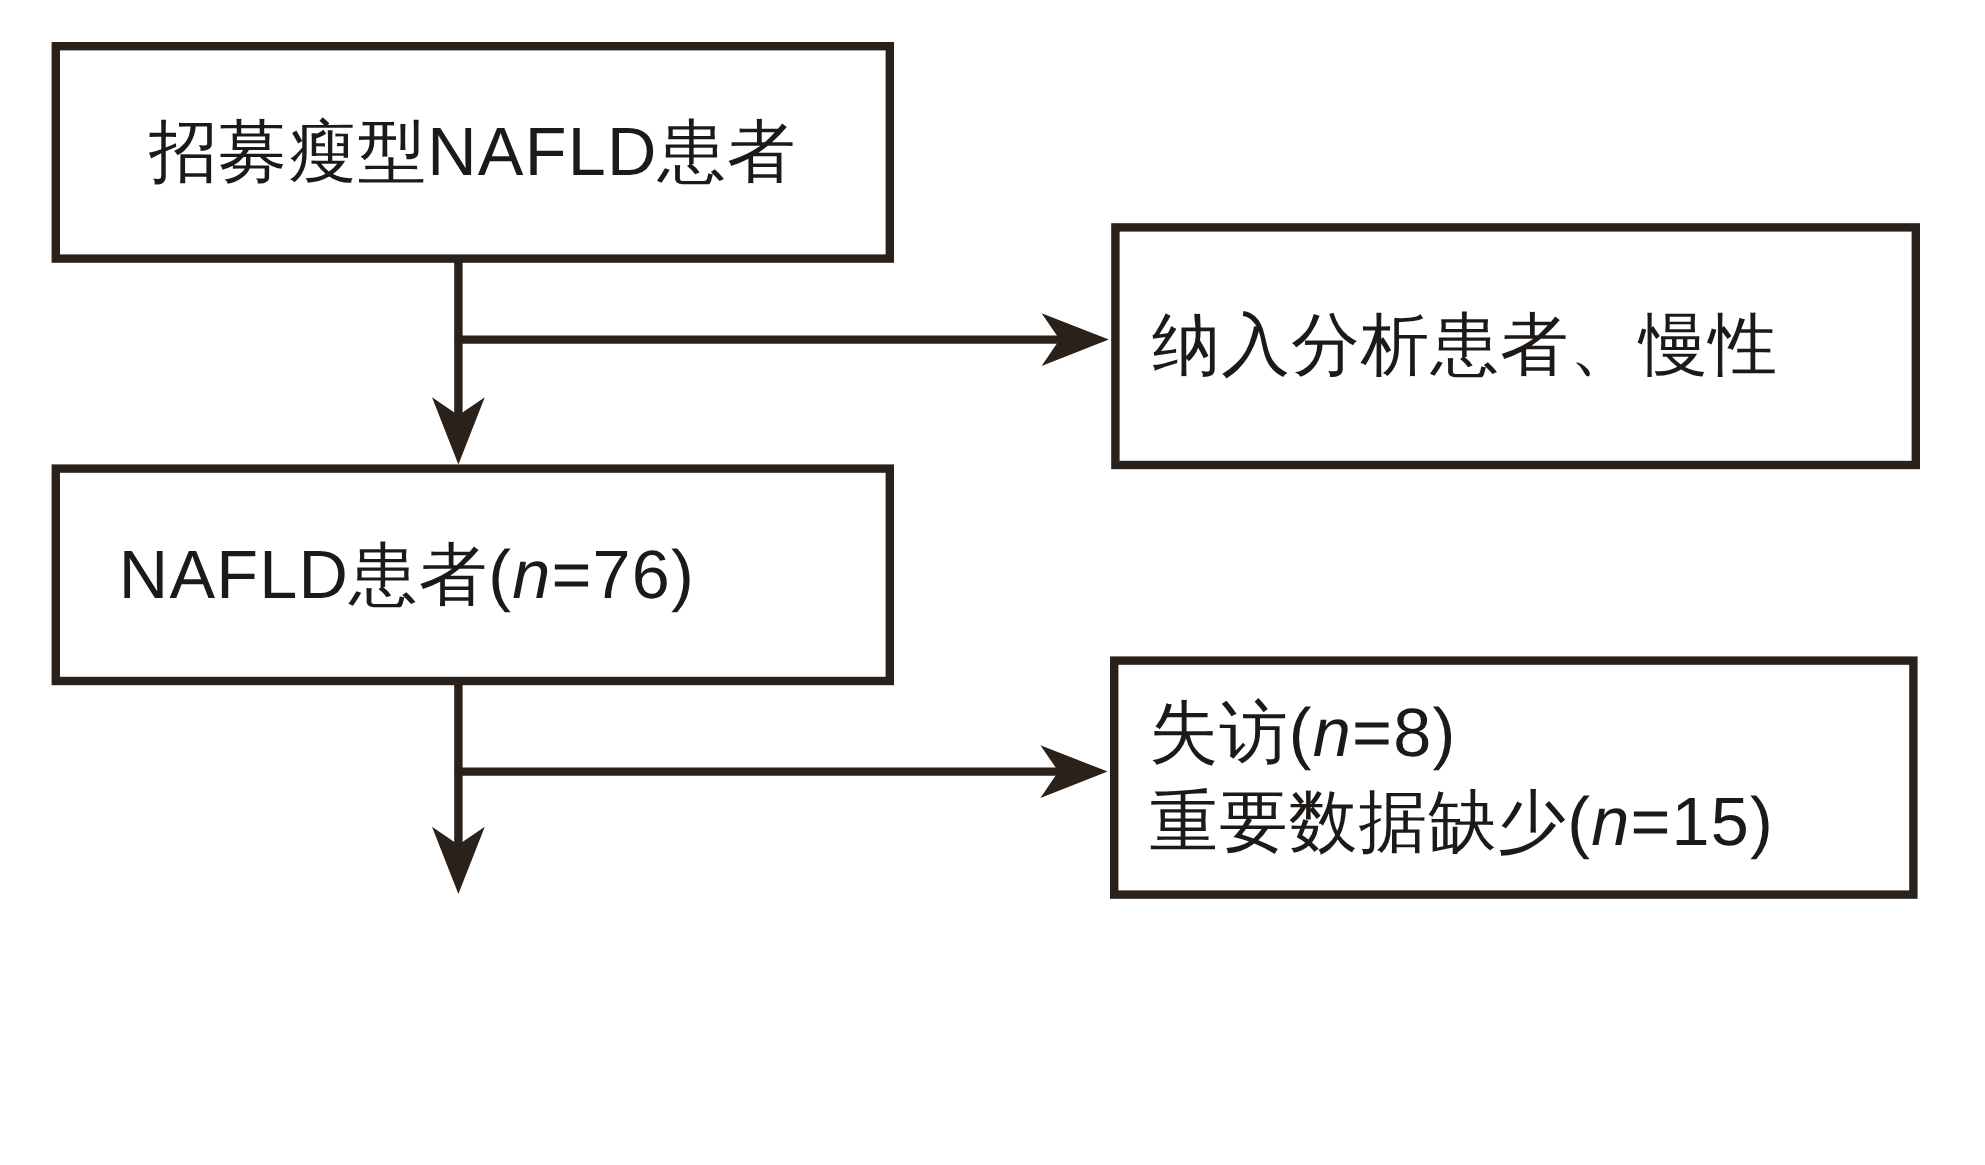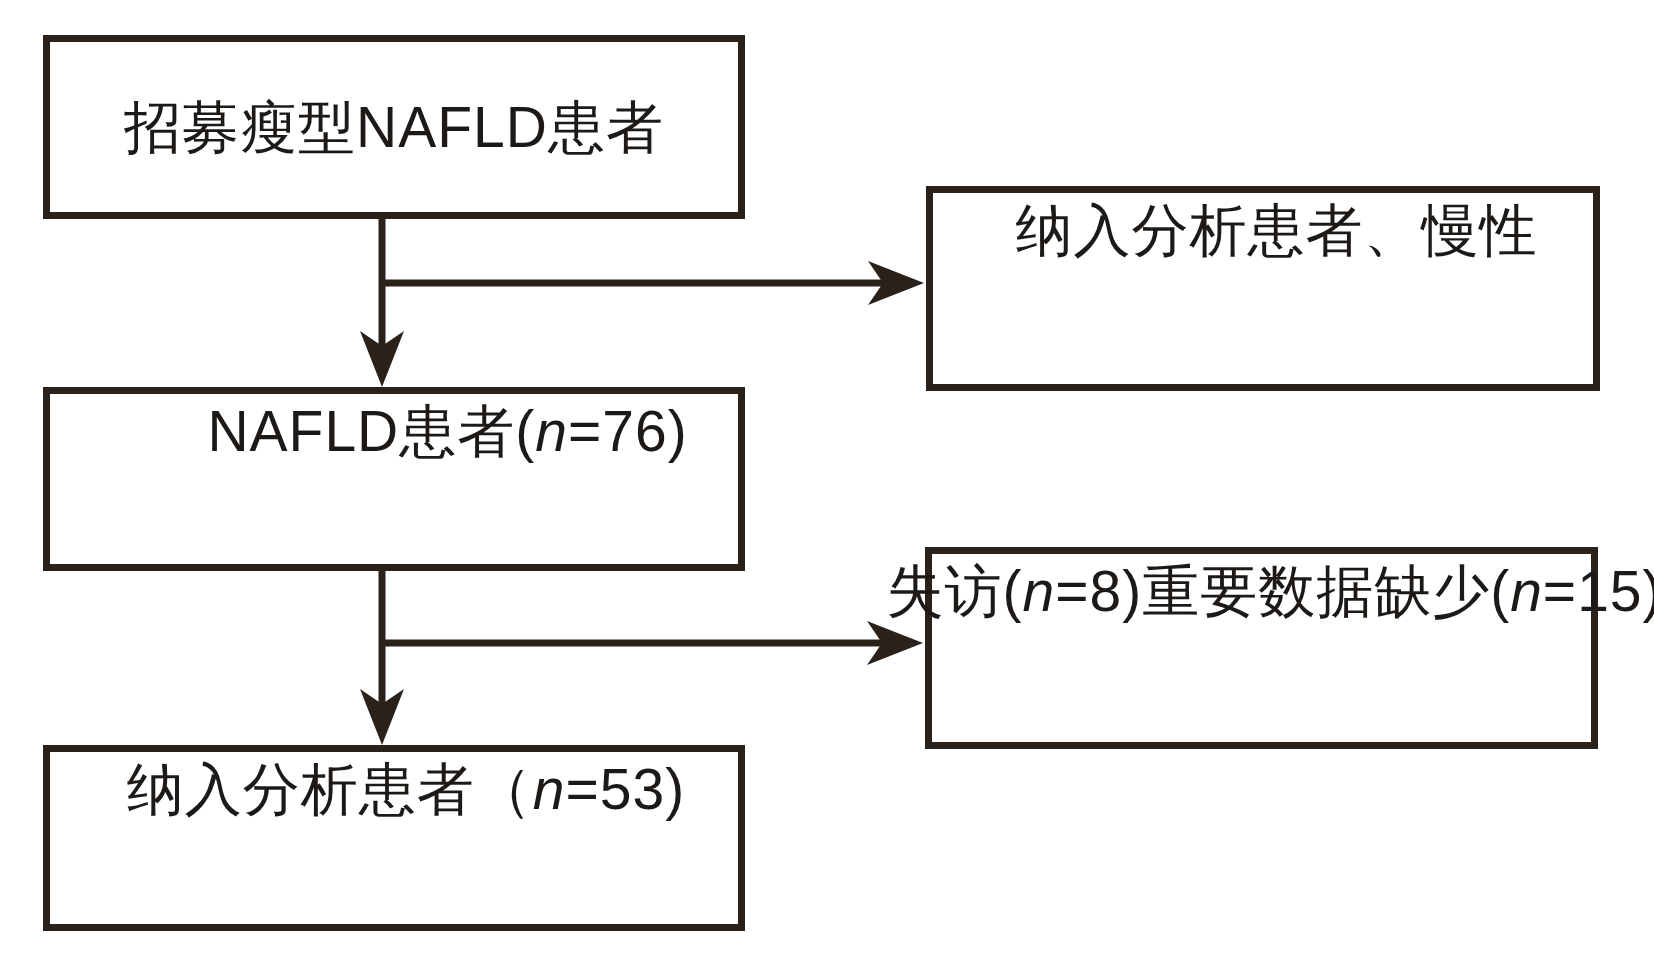--- a/index.html
+++ b/index.html
@@ -15,50 +15,49 @@
     font-family: "Liberation Sans", sans-serif;
     color: #1c1917;
     overflow: hidden;
   }
   .box {
     position: absolute;
     box-sizing: border-box;
     border: 7px solid #2a211a;
     background: #ffffff;
     display: flex;
-    flex-direction: row;
+    flex-direction: column;
     justify-content: center;
     font-size: 57px;
     line-height: 1.3;
     letter-spacing: 1px;
     white-space: nowrap;
   }
   .box .ln { display: block; }
   .var { font-style: italic; }
 
   #box-recruited {
     left: 43px; top: 35px; width: 702px; height: 184px;
     align-items: center; text-align: center;
   }
   #box-nafld {
     left: 43px; top: 387px; width: 702px; height: 184px;
-    padding-left: 107px;
+    padding-left: 49px;
   }
   #box-analyzed {
     left: 43px; top: 745px; width: 702px; height: 186px;
     padding-left: 24px;
   }
   #box-excluded-top {
     left: 926px; top: 186px; width: 674px; height: 205px;
     padding-left: 27px;
   }
   #box-excluded-bottom {
     left: 925px; top: 547px; width: 673px; height: 202px;
     padding-left: 26px;
-    text-align: right;
   }
 
   #connectors {
     position: absolute;
     left: 0; top: 0;
     width: 1654px; height: 971px;
   }
   #connectors .shaft {
     stroke: #2a211a;
     stroke-width: 7;
@@ -84,23 +83,20 @@
 
   <div class="box" id="box-nafld">
     <span class="ln"><span>NAFLD患者(</span><span class="var">n</span><span>=76)</span></span>
   </div>
 
   <div class="box" id="box-excluded-bottom">
     <span class="ln"><span>失访(</span><span class="var">n</span><span>=8)</span></span>
     <span class="ln"><span>重要数据缺少(</span><span class="var">n</span><span>=15)</span></span>
   </div>
 
-  <div class="box" id="box-analyzed">
-    <span class="ln"><span>纳入分析患者（</span><span class="var">n</span><span>=53)</span></span>
-  </div>
 
   <svg id="connectors" viewBox="0 0 1654 971" xmlns="http://www.w3.org/2000/svg">
 
     <line class="shaft" x1="382" y1="218" x2="382" y2="347"></line>
     <polygon class="head" points="382,387 360,331 382,346 404,331"></polygon>
 
     <line class="shaft" x1="379" y1="283" x2="886" y2="283"></line>
     <polygon class="head" points="924,283 868,261 883,283 868,305"></polygon>
 
     <line class="shaft" x1="382" y1="570" x2="382" y2="705"></line>

